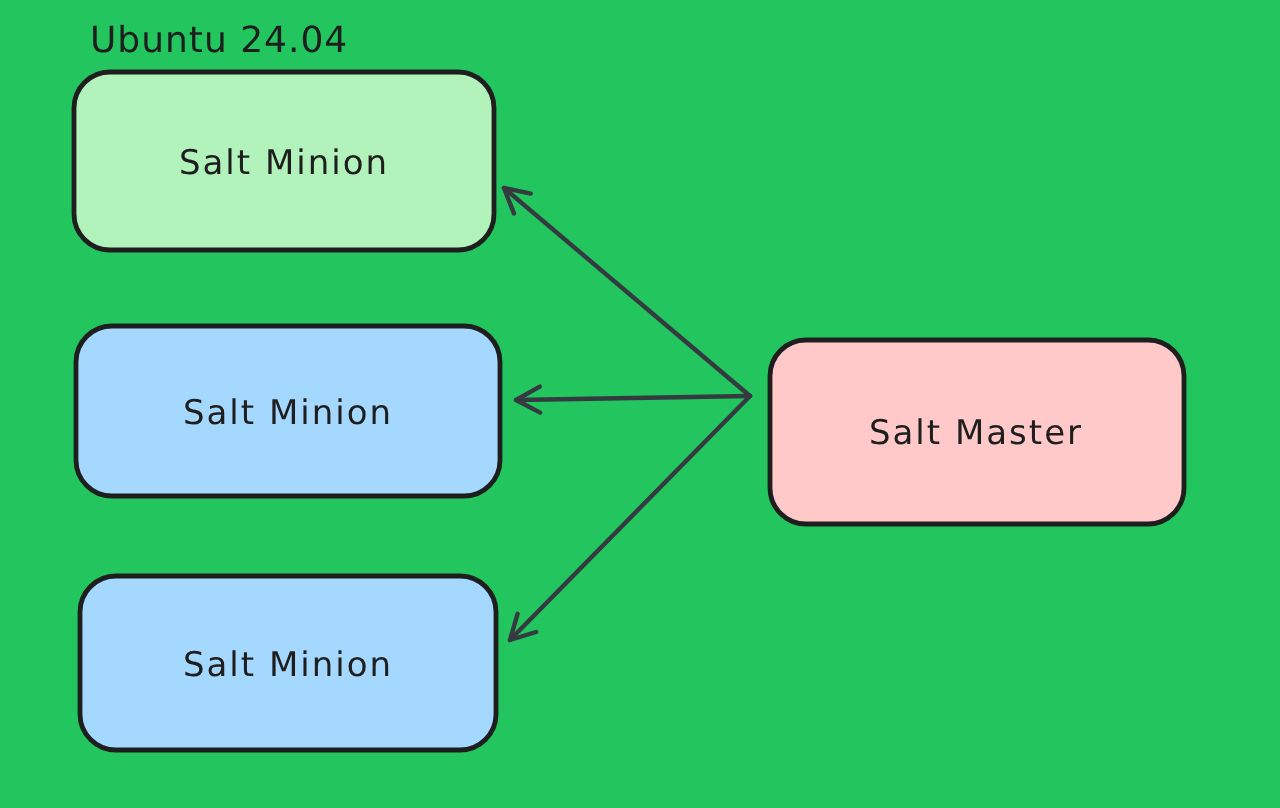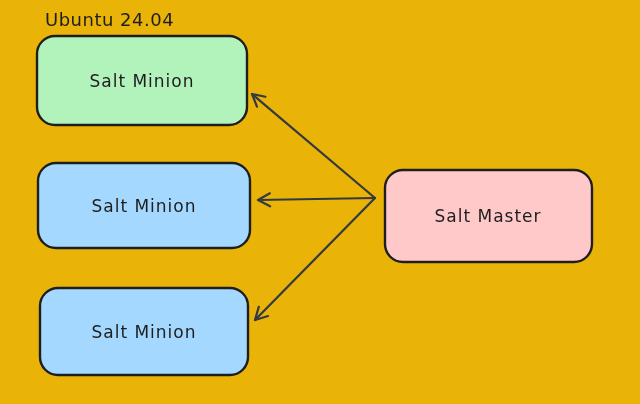--- a/index.html
+++ b/index.html
@@ -8,21 +8,21 @@
     background: #ffffff;
     width: 640px;
     height: 404px;
     overflow: hidden;
     font-family: "DejaVu Sans", sans-serif;
   }
   .canvas-wrap {
     position: relative;
     width: 640px;
     height: 404px;
-    background: #eab308;
+    background: #22c55e;
   }
   svg { display: block; }
   .node-box {
     stroke-width: 2.4;
   }
   .node-label {
     font-family: "DejaVu Sans", sans-serif;
     font-size: 17px;
     letter-spacing: 1px;
     text-anchor: middle;

